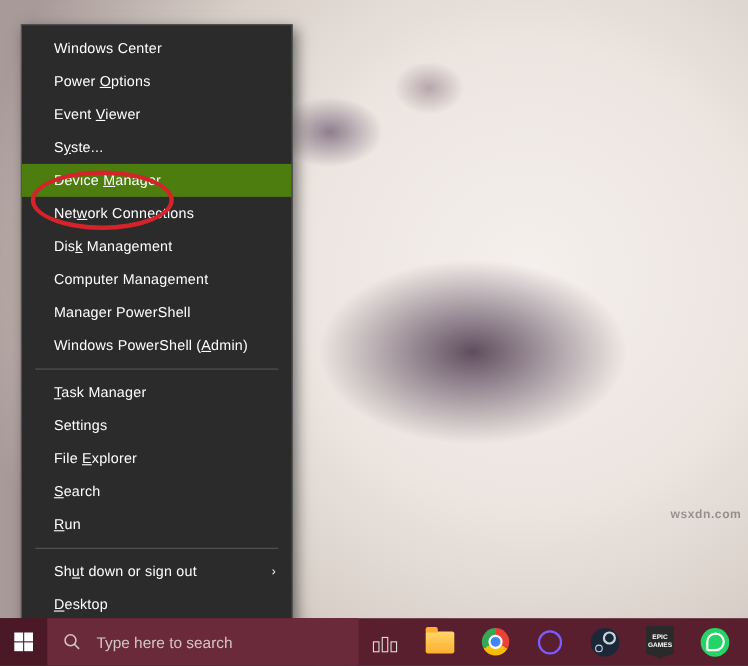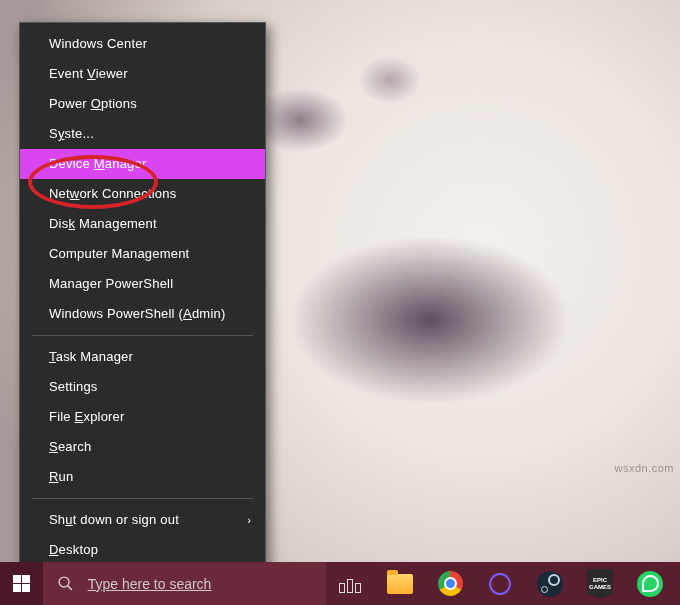--- a/index.html
+++ b/index.html
@@ -20,21 +20,21 @@
         radial-gradient(ellipse 60px 40px at 300px 120px, rgba(120,100,120,0.8) 0%, transparent 80%),
         radial-gradient(ellipse 40px 30px at 390px 80px, rgba(160,140,150,0.7) 0%, transparent 80%),
         radial-gradient(circle at 480px 250px, #f5f0ed 0%, #ece5e0 35%, #d8cfc8 60%, #a89a98 85%);
     }
     .watermark {
       position: absolute;
       right: 6px;
       top: 462px;
       font-size: 11px;
       color: rgba(0,0,0,0.35);
-      font-weight: 400;
+      font-weight: 700;
       letter-spacing: 0.5px;
     }
     .winx-menu {
       position: absolute;
       left: 19px;
       top: 22px;
       width: 247px;
       background: #2b2b2b;
       border: 1px solid #555;
       box-shadow: 4px 4px 12px rgba(0,0,0,0.5);
@@ -42,21 +42,21 @@
       color: #fff;
     }
     .menu-item {
       padding: 8px 0 8px 29px;
       cursor: default;
       position: relative;
       line-height: 14px;
       letter-spacing: 0.2px;
     }
     .menu-item.highlight {
-      background: #d946ef;
+      background: #4d7c0f;
     }
     .menu-item .u { text-decoration: underline; }
     .menu-sep {
       height: 1px;
       background: #555;
       margin: 6px 12px 6px 12px;
     }
     .submenu-arrow {
       position: absolute;
       right: 14px;
@@ -104,21 +104,20 @@
     .win-logo span { background: #fff; }
     .tb-search {
       width: 317px;
       background: #6a2a3a;
       display: flex;
       align-items: center;
       color: #d3c6c9;
       gap: 14px;
       padding-left: 14px;
       font-size: 14px;
-      text-decoration: underline;
     }
     .tb-icons {
       flex: 1;
       display: flex;
       align-items: center;
       justify-content: flex-end;
       gap: 2px;
       padding-right: 6px;
     }
     .tb-icon {
@@ -160,22 +159,22 @@
     .search-icon-svg { width: 17px; height: 17px; stroke: #d3c6c9; stroke-width: 2; fill: none; }
   </style>
 </head>
 <body>
 
 <div class="desktop-bg"></div>
 <div class="watermark">wsxdn.com</div>
 
 <div class="winx-menu" id="winx">
     <div class="menu-item"><span>Windows Center</span></div>
+    <div class="menu-item"><span>Power <span class="u">O</span>ptions</span></div>
     <div class="menu-item"><span>Event <span class="u">V</span>iewer</span></div>
-    <div class="menu-item"><span>Power <span class="u">O</span>ptions</span></div>
     <div class="menu-item"><span>S<span class="u">y</span>ste...</span></div>
     <div class="menu-item highlight"><span>Device <span class="u">M</span>anager</span></div>
     <div class="menu-item"><span>Net<span class="u">w</span>ork Connections</span></div>
     <div class="menu-item"><span>Dis<span class="u">k</span> Management</span></div>
     <div class="menu-item"><span>Computer Mana<span class="u">g</span>ement</span></div>
     <div class="menu-item"><span>Manager PowerShell</span></div>
     <div class="menu-item"><span>Windows PowerShell (<span class="u">A</span>dmin)</span></div>
     <div class="menu-sep"></div>
     <div class="menu-item"><span><span class="u">T</span>ask Manager</span></div>
     <div class="menu-item"><span>Settings</span></div>

